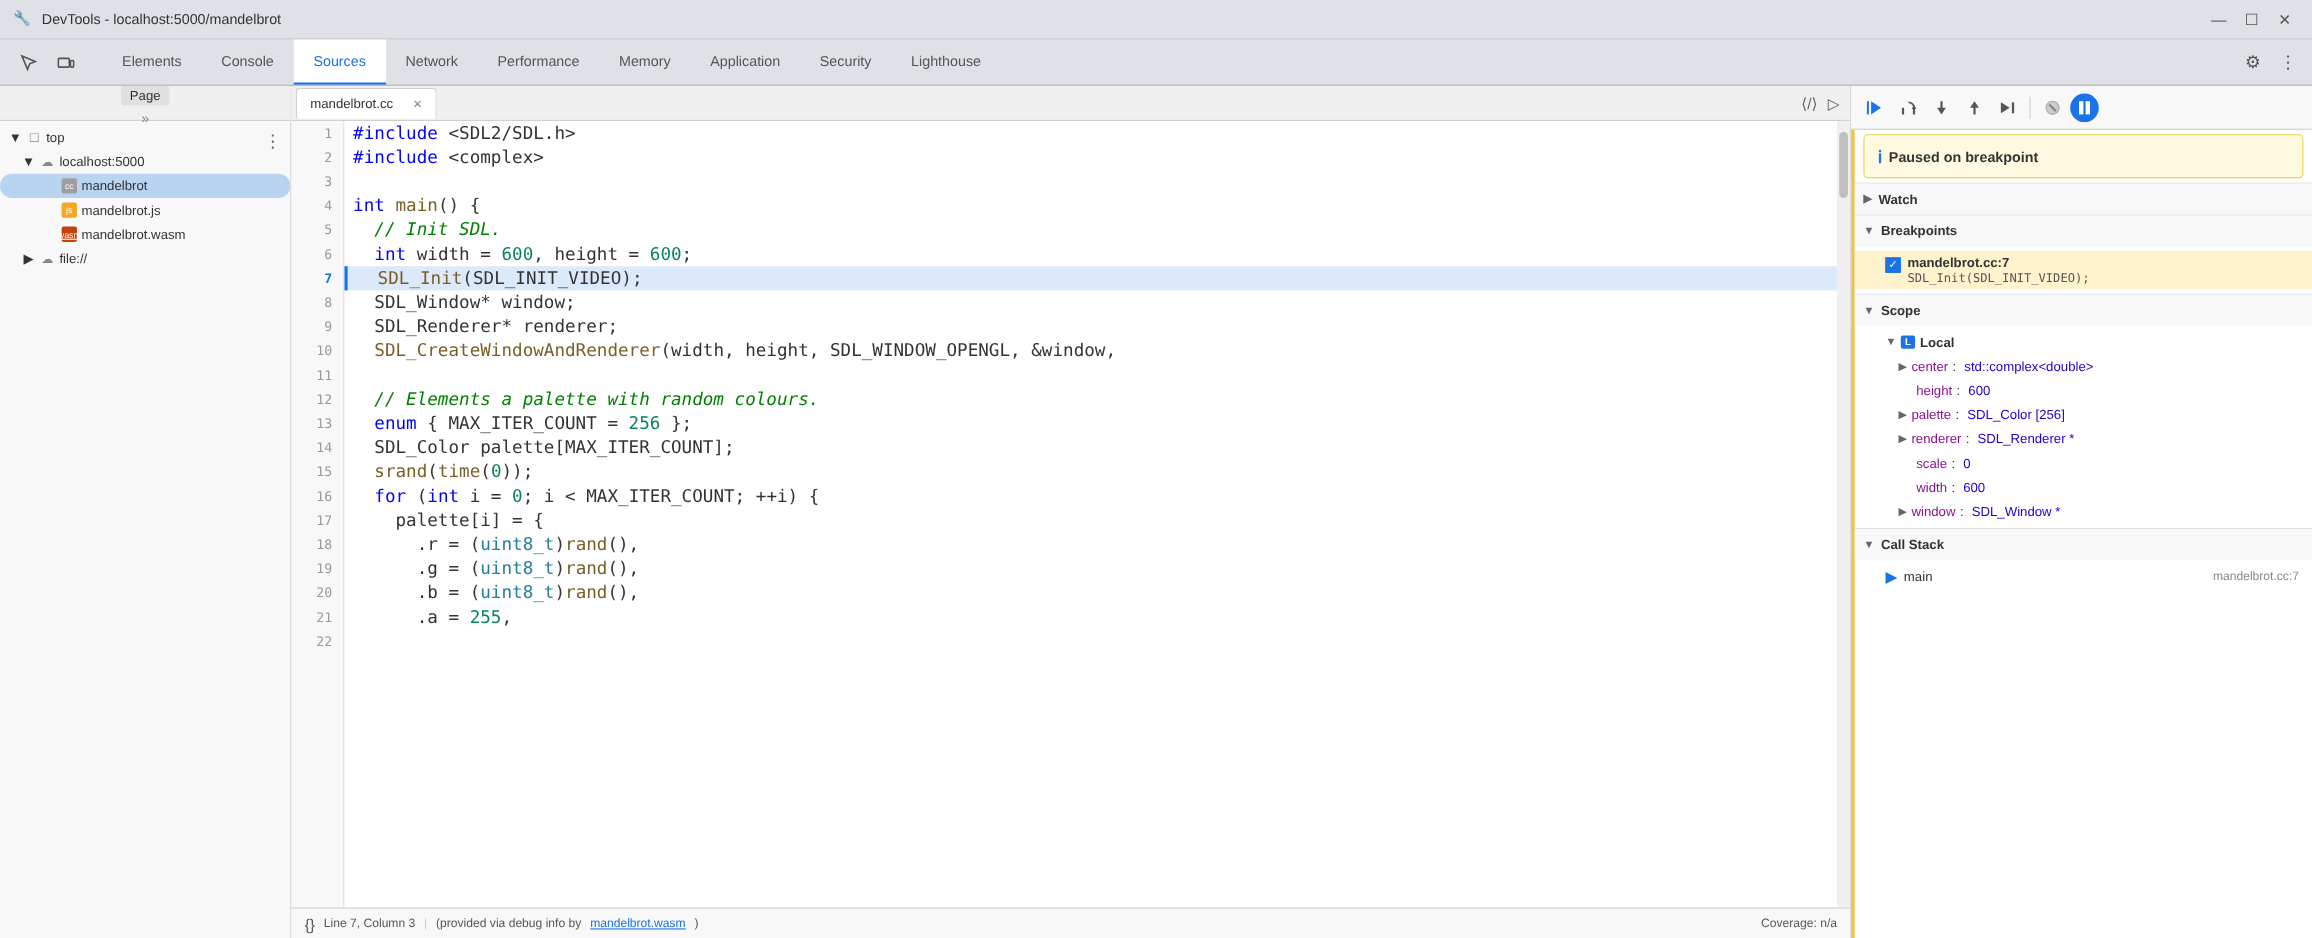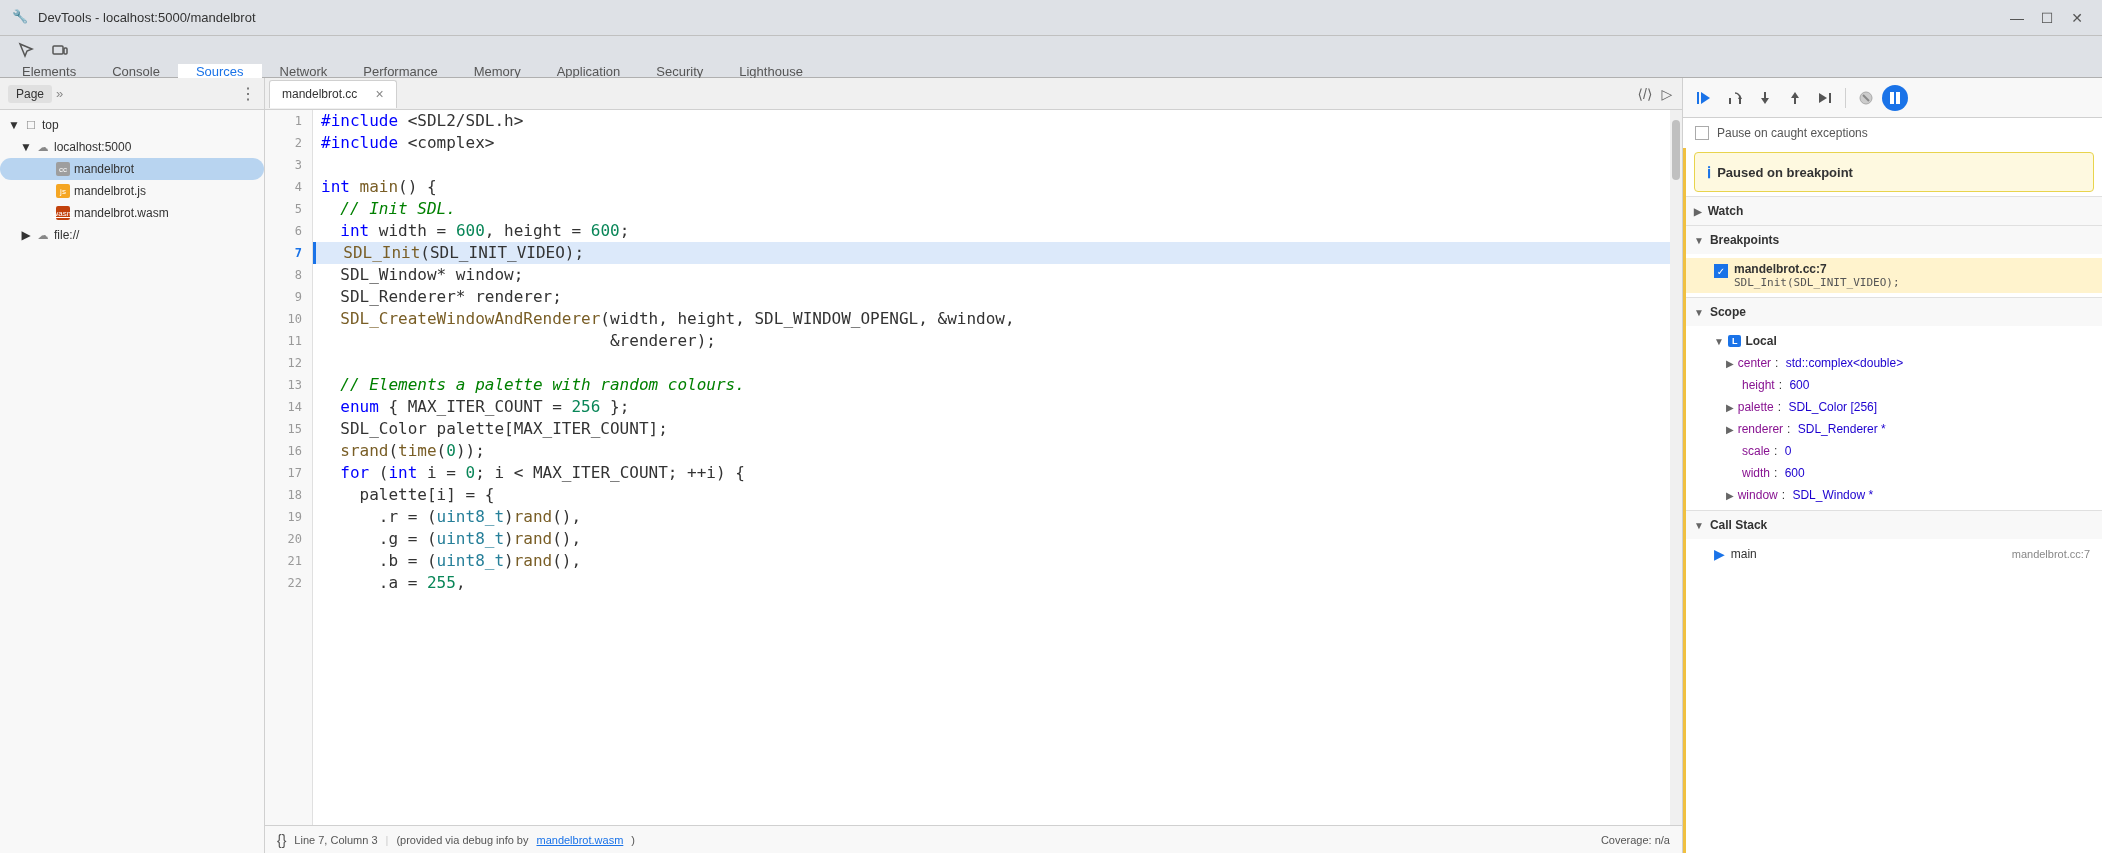--- a/index.html
+++ b/index.html
@@ -11,21 +11,21 @@
       padding: 0 12px; gap: 8px; border-bottom: 1px solid #c0c0c0;
     }
     .title-bar .window-icon { width: 18px; height: 18px; }
     .title-bar .title-text { font-size: 13px; color: #333; flex: 1; }
     .title-bar .win-controls { display: flex; gap: 4px; margin-left: auto; }
     .win-btn { width: 26px; height: 22px; border: none; background: transparent; cursor: pointer; font-size: 14px; color: #555; display: flex; align-items: center; justify-content: center; }
 
     
     .tab-bar {
       display: flex; align-items: stretch; background: #dee1e6; height: 42px;
-      border-bottom: 1px solid #b0b0b0; padding-left: 4px; flex-direction: column;
+      border-bottom: 1px solid #b0b0b0; padding-left: 4px;
     }
     .tab-bar-left { display: flex; align-items: center; padding: 0 8px; gap: 6px; }
     .toolbar-icon { width: 28px; height: 28px; display: flex; align-items: center; justify-content: center; border-radius: 3px; cursor: pointer; color: #555; font-size: 16px; }
     .tab-bar-divider { width: 1px; background: #b8bcc4; margin: 6px 2px; }
     .nav-tabs { display: flex; align-items: stretch; }
     .nav-tab {
       padding: 0 18px; display: flex; align-items: center; font-size: 13px;
       color: #555; cursor: pointer; border-bottom: 2px solid transparent;
       white-space: nowrap;
     }
@@ -36,21 +36,21 @@
     .devtools-main { display: flex; flex-direction: column; height: calc(100vh - 78px); }
     .devtools-body { display: flex; flex: 1; overflow: hidden; }
 
     
     .sources-sidebar {
       width: 265px; min-width: 180px; background: #f8f8f8;
       border-right: 1px solid #d0d0d0; display: flex; flex-direction: column;
     }
     .sidebar-header {
       display: flex; align-items: center; height: 32px; padding: 0 8px;
-      background: #f0f0f0; border-bottom: 1px solid #d0d0d0; gap: 4px;
+      background: #f0f0f0; border-bottom: 1px solid #d0d0d0; gap: 4px; flex-direction: column;
     }
     .sidebar-header-tab {
       font-size: 12px; padding: 2px 8px; cursor: pointer; color: #555;
       border-radius: 3px;
     }
     .sidebar-header-tab.active { background: #e0e0e0; color: #333; }
     .sidebar-tree { flex: 1; overflow-y: auto; padding: 4px 0; }
     .tree-item {
       display: flex; align-items: center; height: 22px; padding: 0 8px;
       cursor: pointer; font-size: 12px; color: #333; gap: 4px;
@@ -344,23 +344,20 @@
           <div class="code-line">
             <span class="code-text">  SDL_Window* window;</span>
           </div>
           <div class="code-line">
             <span class="code-text">  SDL_Renderer* renderer;</span>
           </div>
           <div class="code-line">
             <span class="code-text">  <span class="fn">SDL_CreateWindowAndRenderer</span>(width, height, SDL_WINDOW_OPENGL, &amp;window,</span>
           </div>
           <div class="code-line">
-            <span class="code-text">                              &amp;renderer);</span>
-          </div>
-          <div class="code-line">
             <span class="code-text"></span>
           </div>
           <div class="code-line">
             <span class="code-text"><span class="cm">  // Elements a palette with random colours.</span></span>
           </div>
           <div class="code-line">
             <span class="code-text">  <span class="kw">enum</span> { MAX_ITER_COUNT = <span class="num">256</span> };</span>
           </div>
           <div class="code-line">
             <span class="code-text">  SDL_Color palette[MAX_ITER_COUNT];</span>
@@ -447,24 +444,20 @@
           </svg>
         </button>
         <button class="dbg-btn paused" title="Pause">
           <svg width="14" height="14" viewBox="0 0 14 14">
             <rect x="2" y="1" width="4" height="12" fill="white"></rect>
             <rect x="8" y="1" width="4" height="12" fill="white"></rect>
           </svg>
         </button>
       </div>
 
-      <div class="pause-checkbox-row">
-        <span class="cb"></span>
-        <span>Pause on caught exceptions</span>
-      </div>
 
       <div style="flex:1; overflow-y:auto; border-left:3px solid #f0c040;">
 
         <div class="breakpoint-notice">
           <span class="notice-icon">ℹ</span>
           <span>Paused on breakpoint</span>
         </div>
 
         <div class="panel-section">
           <div class="panel-section-header">

